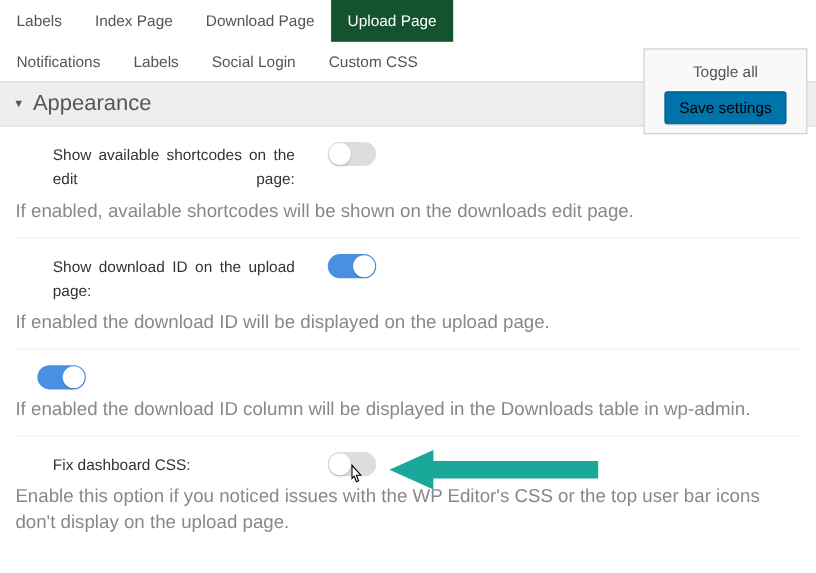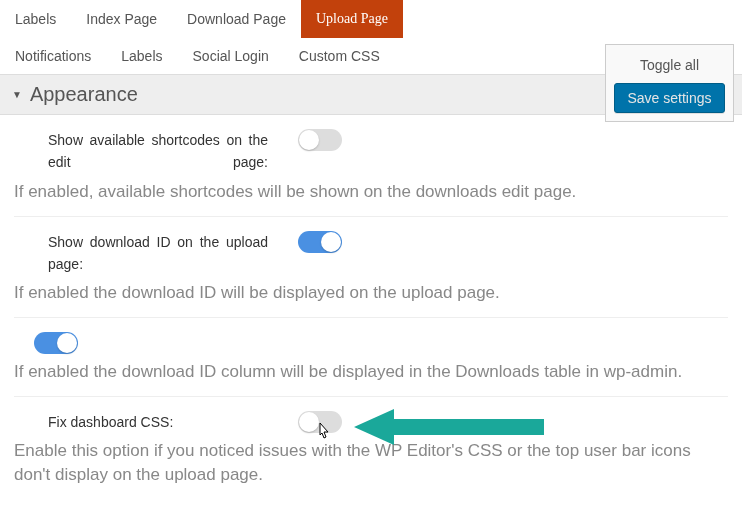--- a/index.html
+++ b/index.html
@@ -1,23 +1,23 @@
 <!DOCTYPE html>
 <html><head>
 <meta charset="utf-8">
 <style>
   * { box-sizing: border-box; margin: 0; padding: 0; }
   body { font-family: "Helvetica Neue", Arial, sans-serif; font-size: 14px; color: #333; background: #fff; width: 742px; }
   .tabs { display: flex; flex-wrap: wrap; border-bottom: 1px solid #ddd; padding: 0; position: relative; }
   .tab { padding: 10px 14px; color: #555; cursor: pointer; border: 1px solid transparent; margin-bottom: -1px; }
-  .tab.active { background: #c2410c; color: #fff; font-family: Liberation Serif, serif; }
+  .tab.active { background: #14532d; color: #fff; }
   .tabs-row { display: flex; flex-wrap: wrap; width: 100%; }
-  .side-box { position: absolute; right: 8px; top: 44px; border: 1px solid #ccc; background: #f9f9f9; padding: 8px; text-align: center; width: 129px; z-index: 10; }
+  .side-box { position: absolute; right: 8px; top: 44px; border: 1px solid #ccc; background: #f9f9f9; padding: 8px; text-align: center; width: 149px; z-index: 10; }
   .toggle-all { color: #555; padding: 4px 0 10px 0; cursor: pointer; }
-  .save-btn { display: inline-block; background: #0073aa; color: #e5e5e5; border: 1px solid #005d87; padding: 6px 12px; font-size: 14px; cursor: pointer; border-radius: 3px; box-shadow: 0 1px 0 rgba(0,0,0,0.1); }
+  .save-btn { display: inline-block; background: #0073aa; color: #000000; border: 1px solid #005d87; padding: 6px 12px; font-size: 14px; cursor: pointer; border-radius: 3px; box-shadow: 0 1px 0 rgba(0,0,0,0.1); }
   .section-header { background: #eee; border: 1px solid #ddd; border-left: none; border-right: none; padding: 8px 12px; display: flex; align-items: center; gap: 8px; margin-top: -1px; }
   .section-header .tri { font-size: 10px; color: #555; }
   .section-title { font-size: 20px; color: #555; }
   .settings { padding: 0 14px; }
   .row { padding: 14px 0 12px 0; border-bottom: 1px solid #eee; position: relative; }
   .row:last-child { border-bottom: none; }
   .row-top { display: flex; align-items: flex-start; }
   .label { width: 230px; color: #333; line-height: 1.6; text-align: justify; text-align-last: justify; padding-right: 10px; margin-left: 34px; }
   .label.single { text-align: left; text-align-last: left; }
   .toggle { position: relative; width: 44px; height: 22px; border-radius: 11px; background: #ddd; flex: 0 0 44px; margin-left: 20px; cursor: pointer; }

